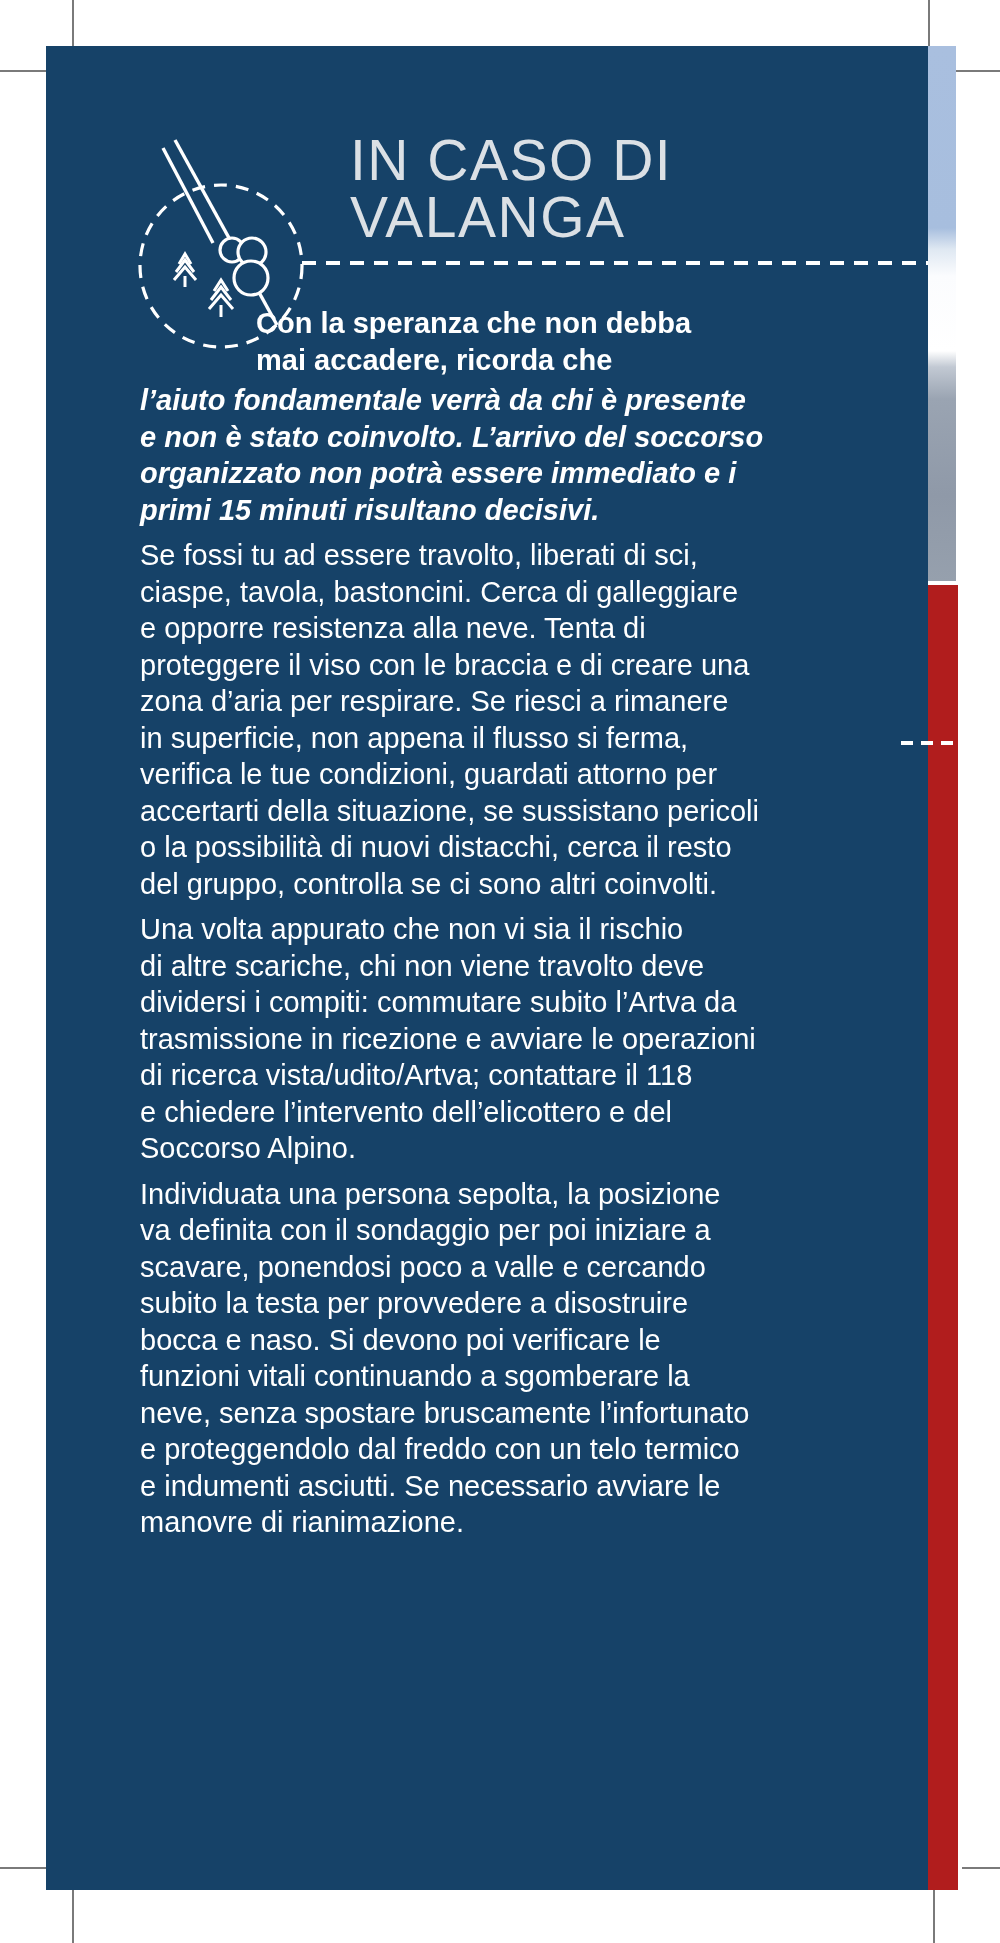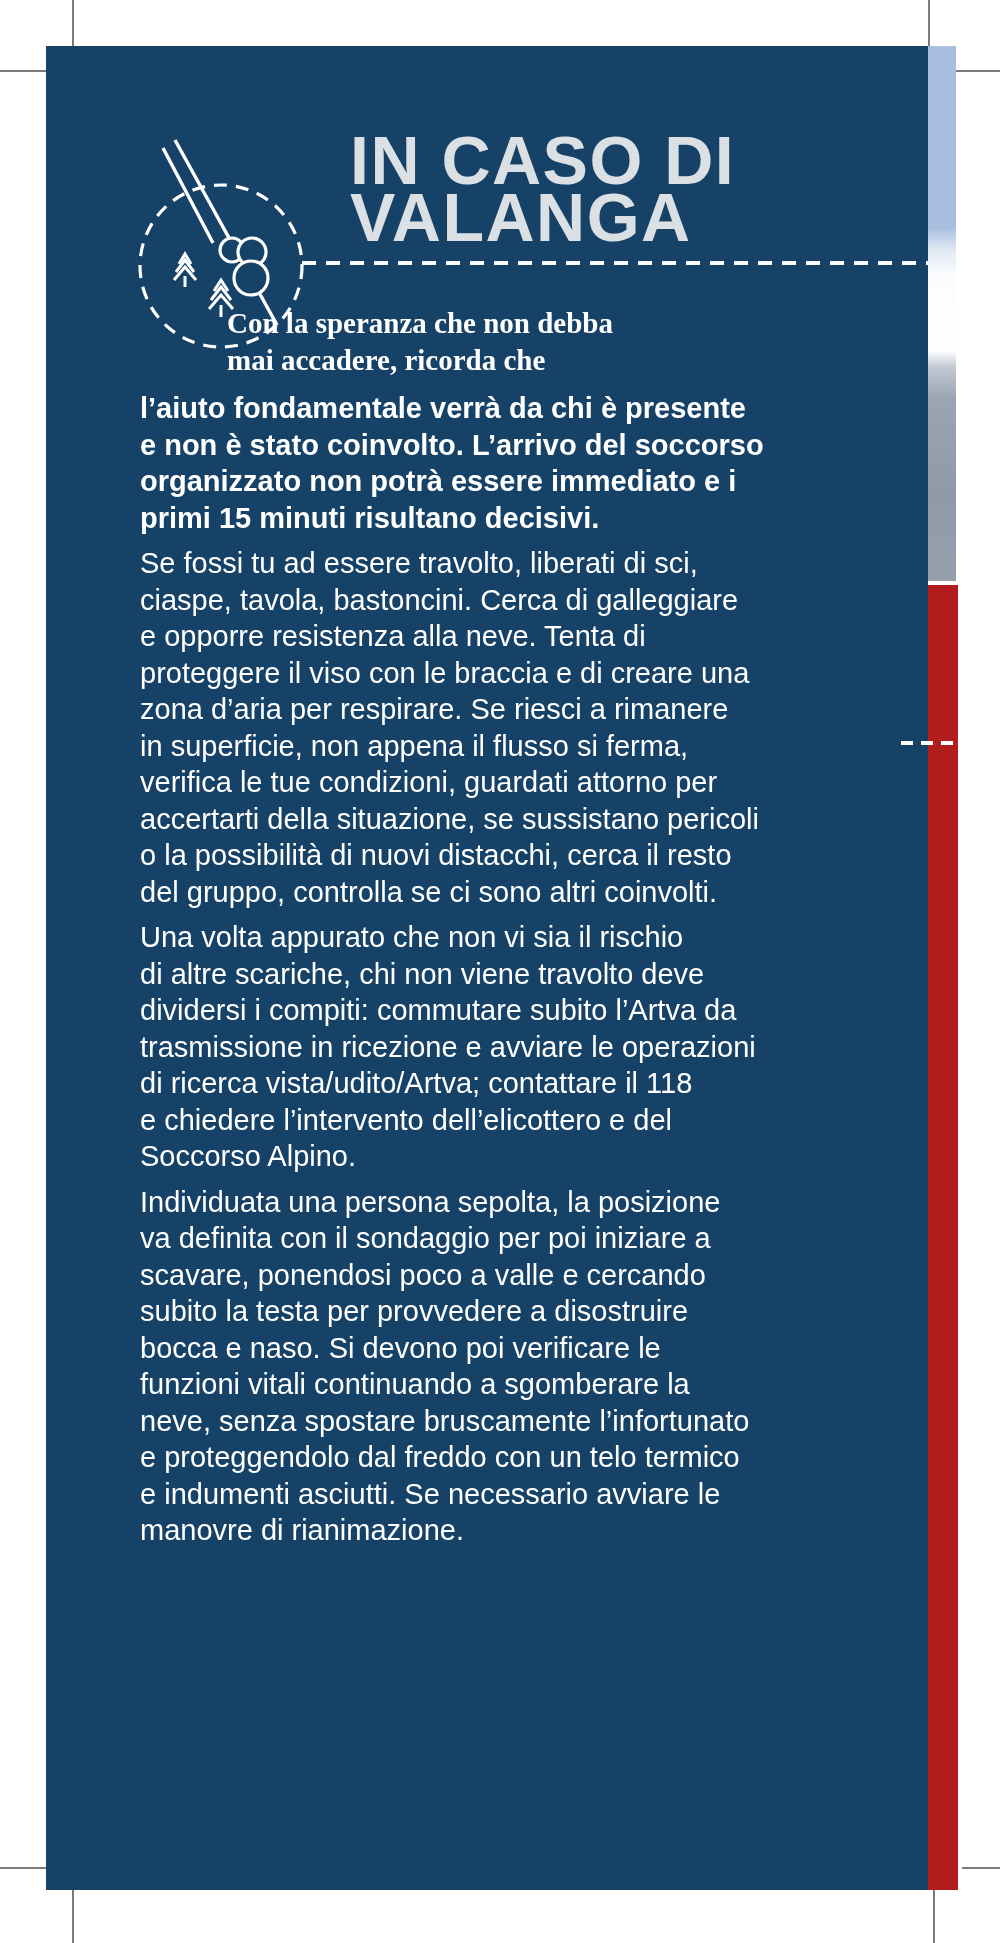--- a/index.html
+++ b/index.html
@@ -36,33 +36,33 @@
   .dash-rule-red{
     position:absolute;left:901px;top:741px;width:55px;height:4px;
     background:repeating-linear-gradient(90deg,#ffffff 0 12px,transparent 12px 20px);
   }
 
   .icon-wrap{position:absolute;left:130px;top:175px;width:185px;height:185px;}
   .icon-wrap svg{overflow:visible;display:block;}
 
   .title{
     position:absolute;left:350px;top:132px;
-    color:#dbe0e5;font-size:68px;line-height:57px;font-weight:700;
+    color:#dbe0e5;font-size:57px;line-height:57px;font-weight:400;
     letter-spacing:1.5px;white-space:nowrap;
   }
 
   .textcol{
     position:absolute;left:140px;top:305px;width:745px;
     color:#ffffff;font-size:29px;line-height:36.5px;
   }
   .textcol .block{white-space:pre-line;}
   .textcol .block + .block{margin-top:9px;}
-  .textcol .block.joined{margin-top:12px;}
+  .textcol .block.joined{margin-top:4px;font-style:italic;}
   .b{font-weight:700;}
-  .indent{margin-left:87px;font-family:Liberation Serif, serif;}
+  .indent{margin-left:116px;}
 </style>
 </head>
 <body>
 
 <div class="crop v" style="left:72px;top:0;height:46px;"></div>
 <div class="crop h" style="top:70px;left:0;width:46px;"></div>
 <div class="crop v" style="left:928px;top:0;height:46px;"></div>
 <div class="crop h" style="top:70px;left:956px;width:44px;"></div>
 <div class="crop v" style="left:72px;top:1890px;height:53px;"></div>
 <div class="crop h" style="top:1867px;left:0;width:46px;"></div>

